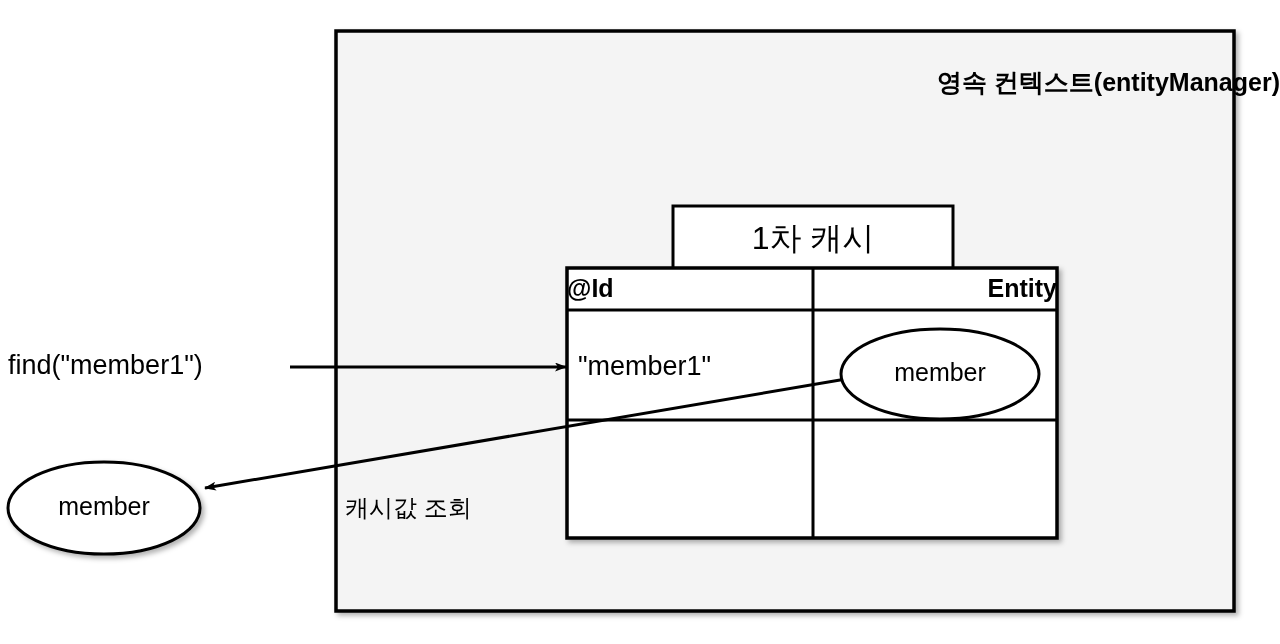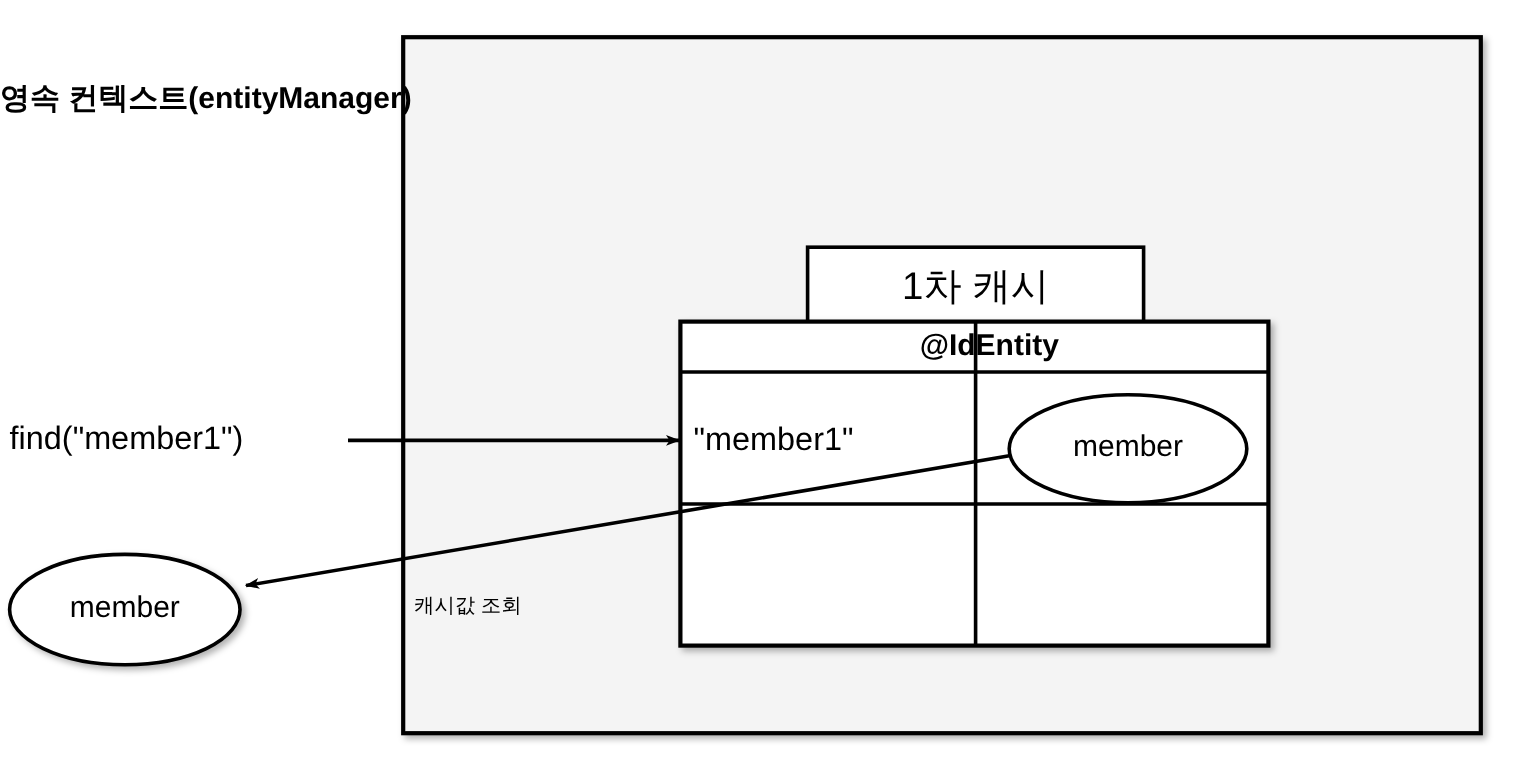--- a/index.html
+++ b/index.html
@@ -29,43 +29,43 @@
   }
   .txt {
     position: absolute;
     white-space: nowrap;
     color: #000;
     line-height: 1;
   }
   .ctx-title {
     left: 0; top: 70px;
     width: 1280px;
-    text-align: left;
+    text-align: right;
     font-size: 25px;
     font-weight: bold;
     letter-spacing: 0px;
   }
   .cache-label {
     left: 673px; top: 222px;
     width: 280px;
     text-align: center;
     font-size: 32px;
     font-weight: normal;
   }
   .th-id {
     left: 567px; top: 276px;
     width: 246px;
-    text-align: right;
+    text-align: left;
     font-size: 25px;
     font-weight: bold;
   }
   .th-entity {
     left: 813px; top: 276px;
     width: 244px;
-    text-align: left;
+    text-align: right;
     font-size: 25px;
     font-weight: bold;
   }
   .cell-id {
     left: 578px; top: 353px;
     font-size: 27px;
     font-weight: normal;
   }
   .ell-text-right {
     left: 840px; top: 360px;
@@ -79,21 +79,21 @@
     text-align: center;
     font-size: 25px;
   }
   .find-label {
     left: 8px; top: 352px;
     font-size: 27px;
     font-weight: normal;
   }
   .lookup-label {
     left: 345px; top: 496px;
-    font-size: 17px;
+    font-size: 24px;
     font-weight: normal;
   }
 </style>
 </head>
 <body>
 
 <div id="stage">
 
   <svg class="svg-layer" viewBox="0 0 1280 644">
     <defs>

